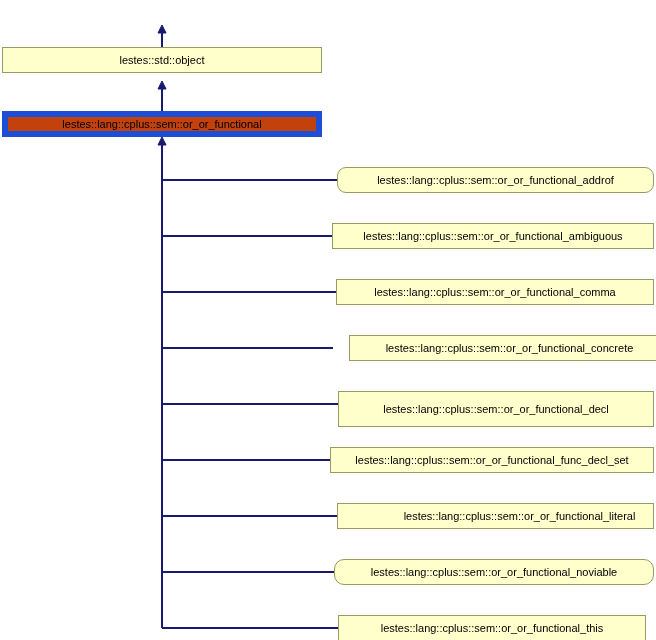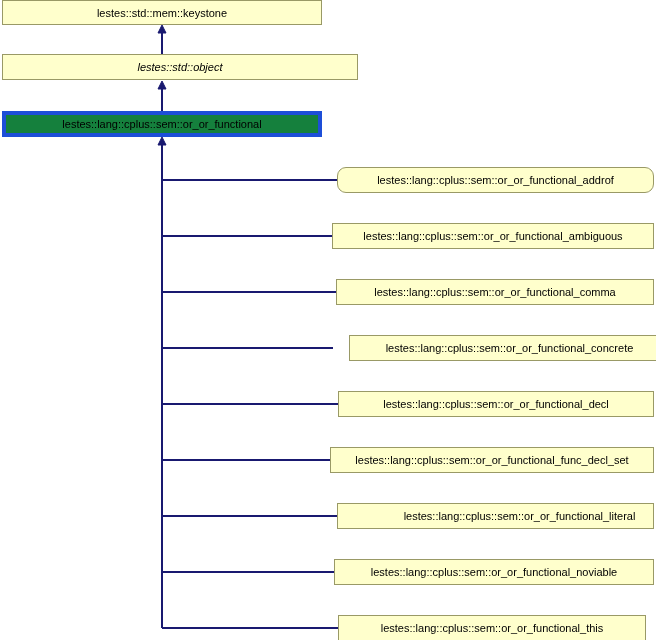--- a/index.html
+++ b/index.html
@@ -30,22 +30,22 @@
     box-sizing: border-box;
     background: #ffffcc;
     border: 1px solid #999966;
     display: flex;
     align-items: center;
     justify-content: center;
     white-space: nowrap;
     overflow: hidden;
   }
   .node.current {
-    background: #15803d;
-    border: 4px solid #1d4ed8;
+    background: #c2410c;
+    border: 6px solid #1d4ed8;
   }
   .node .label {
     font-family: "Liberation Sans", sans-serif;
     font-size: 11px;
     line-height: 12px;
     color: #000000;
     letter-spacing: 0px;
     text-align: center;
   }
 
@@ -85,25 +85,22 @@
     <line x1="162" y1="236" x2="332" y2="236" stroke="#191970" stroke-width="2"></line>
     <line x1="162" y1="292" x2="336" y2="292" stroke="#191970" stroke-width="2"></line>
     <line x1="162" y1="348" x2="333" y2="348" stroke="#191970" stroke-width="2"></line>
     <line x1="162" y1="404" x2="338" y2="404" stroke="#191970" stroke-width="2"></line>
     <line x1="162" y1="460" x2="330" y2="460" stroke="#191970" stroke-width="2"></line>
     <line x1="162" y1="516" x2="337" y2="516" stroke="#191970" stroke-width="2"></line>
     <line x1="162" y1="572" x2="334" y2="572" stroke="#191970" stroke-width="2"></line>
     <line x1="162" y1="628" x2="338" y2="628" stroke="#191970" stroke-width="2"></line>
   </svg>
 
-  <div class="node" style="left:2px; top:0px; width:320px; height:25px;">
-    <span class="label">lestes::std::mem::keystone</span>
-  </div>
 
-  <div class="node" style="left:2px; top:54px; width:356px; height:26px;font-style:italic;">
+  <div class="node" style="left:2px; top:47px; width:320px; height:26px;">
     <span class="label">lestes::std::object</span>
   </div>
 
   <div class="node current" style="left:2px; top:111px; width:320px; height:26px;">
     <span class="label">lestes::lang::cplus::sem::or_or_functional</span>
   </div>
 
   <div class="node" style="left:337px; top:167px; width:317px; height:26px;border-radius:9px;">
     <span class="label">lestes::lang::cplus::sem::or_or_functional_addrof</span>
   </div>
@@ -113,33 +110,33 @@
   </div>
 
   <div class="node" style="left:336px; top:279px; width:318px; height:26px;">
     <span class="label">lestes::lang::cplus::sem::or_or_functional_comma</span>
   </div>
 
   <div class="node" style="left:333px; top:335px; width:321px; height:26px;margin-left:16px;">
     <span class="label">lestes::lang::cplus::sem::or_or_functional_concrete</span>
   </div>
 
-  <div class="node" style="left:338px; top:391px; width:316px; height:26px;">
+  <div class="node" style="left:338px; top:391px; width:316px; height:36px;">
     <span class="label">lestes::lang::cplus::sem::or_or_functional_decl</span>
   </div>
 
   <div class="node" style="left:330px; top:447px; width:324px; height:26px;">
     <span class="label">lestes::lang::cplus::sem::or_or_functional_func_decl_set</span>
   </div>
 
   <div class="node" style="left:337px; top:503px; width:317px; height:26px;padding-left:48px;">
     <span class="label">lestes::lang::cplus::sem::or_or_functional_literal</span>
   </div>
 
-  <div class="node" style="left:334px; top:559px; width:320px; height:26px;">
+  <div class="node" style="left:334px; top:559px; width:320px; height:26px;border-radius:10px;">
     <span class="label">lestes::lang::cplus::sem::or_or_functional_noviable</span>
   </div>
 
   <div class="node" style="left:338px; top:615px; width:308px; height:26px;">
     <span class="label">lestes::lang::cplus::sem::or_or_functional_this</span>
   </div>
 
 </div>
 
 </body></html>

